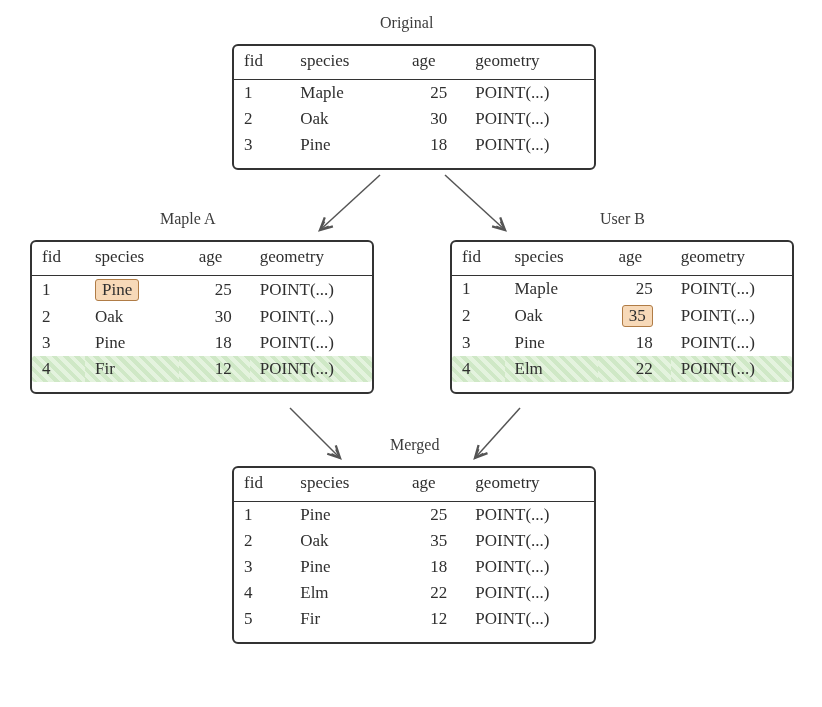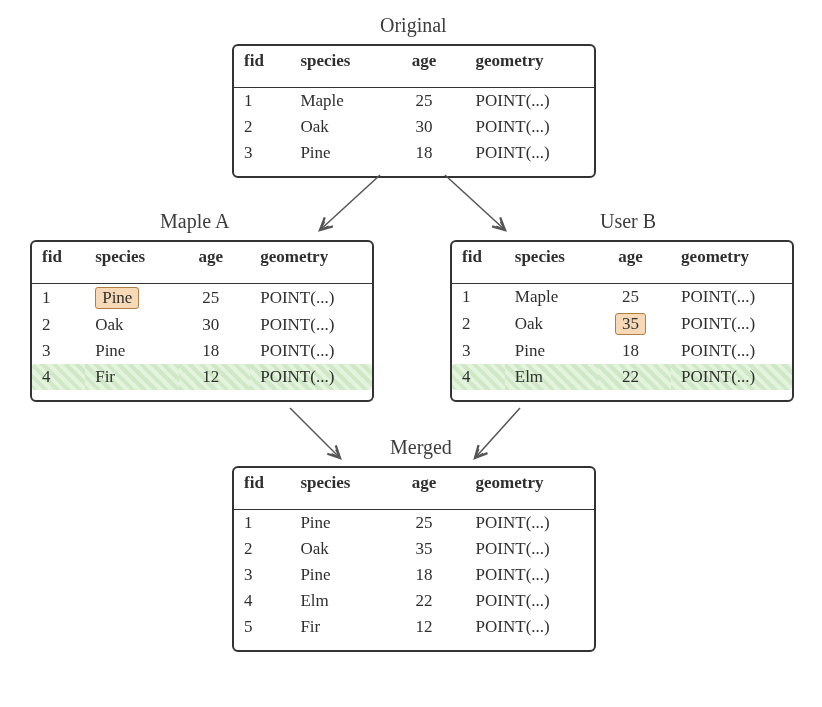--- a/index.html
+++ b/index.html
@@ -1,25 +1,25 @@
 <!DOCTYPE html>
 <html><head>
 <meta charset="utf-8">
 <style>
   html,body{margin:0;padding:0;background:#fff;font-family:"Comic Sans MS","Segoe Script","Bradley Hand",cursive;color:#2f2f2f;}
   .stage{position:relative;width:822px;height:707px;}
-  .lbl{position:absolute;font-size:20px;color:#3c3c3c;}
+  .lbl{position:absolute;font-size:16px;color:#3c3c3c;}
   .tbl{position:absolute;border:2px solid #333;border-radius:6px;background:#fff;font-size:17px;}
   table{border-collapse:collapse;width:100%;}
-  th{font-weight:bold;text-align:left;padding:5px 10px 16px 10px;}
+  th{font-weight:normal;text-align:left;padding:5px 10px 8px 10px;}
   td{padding:3px 10px;text-align:left;}
   .hr td{border-top:1.5px solid #333;padding:0;height:0;}
   .col-fid{width:42px;}
   .col-sp{width:90px;}
-  .col-age{width:55px;text-align:center;padding-right:18px;}
+  .col-age{width:55px;text-align:right;padding-right:18px;}
   .col-geo{width:120px;}
   th.col-age{text-align:center;}
   .hl-o{display:inline-block;background:#f7d9b8;border:1.5px solid #b07c46;border-radius:3px;padding:0 6px;}
   tr.hl-g td{background:repeating-linear-gradient(45deg,#cfe8c6 0 4px,#e4f3de 4px 8px);}
   tr.hl-g td:first-child{border-top-left-radius:3px;border-bottom-left-radius:3px;}
   tr.hl-g td:last-child{border-top-right-radius:3px;border-bottom-right-radius:3px;}
   svg.arrows{position:absolute;left:0;top:0;width:822px;height:707px;pointer-events:none;}
 </style>
 </head>
 <body>

